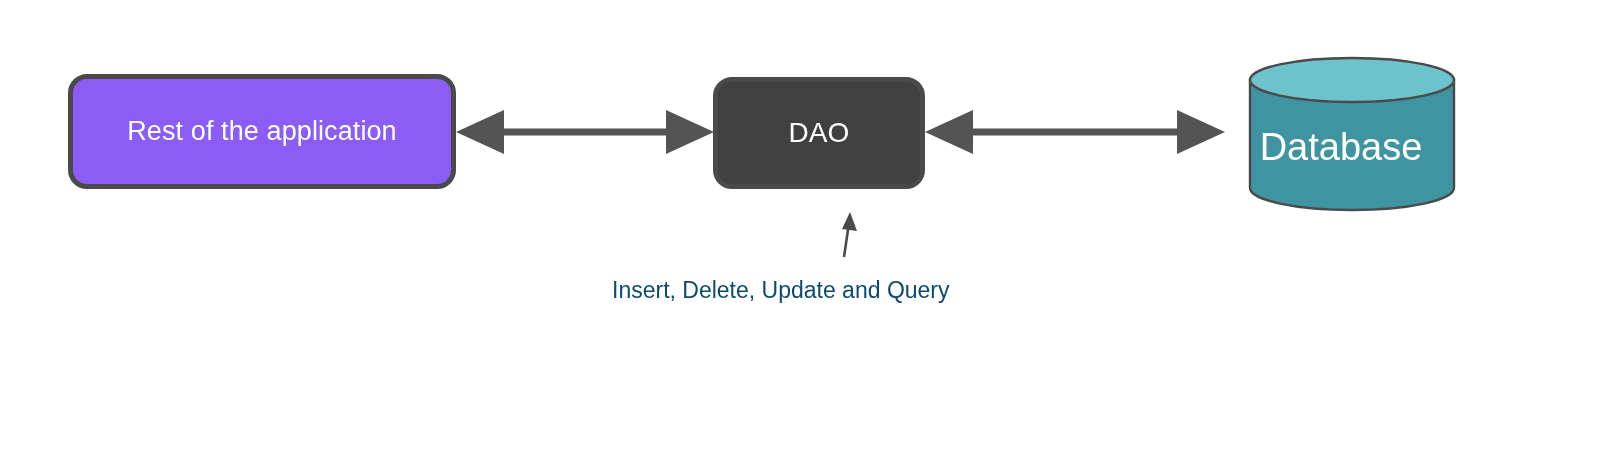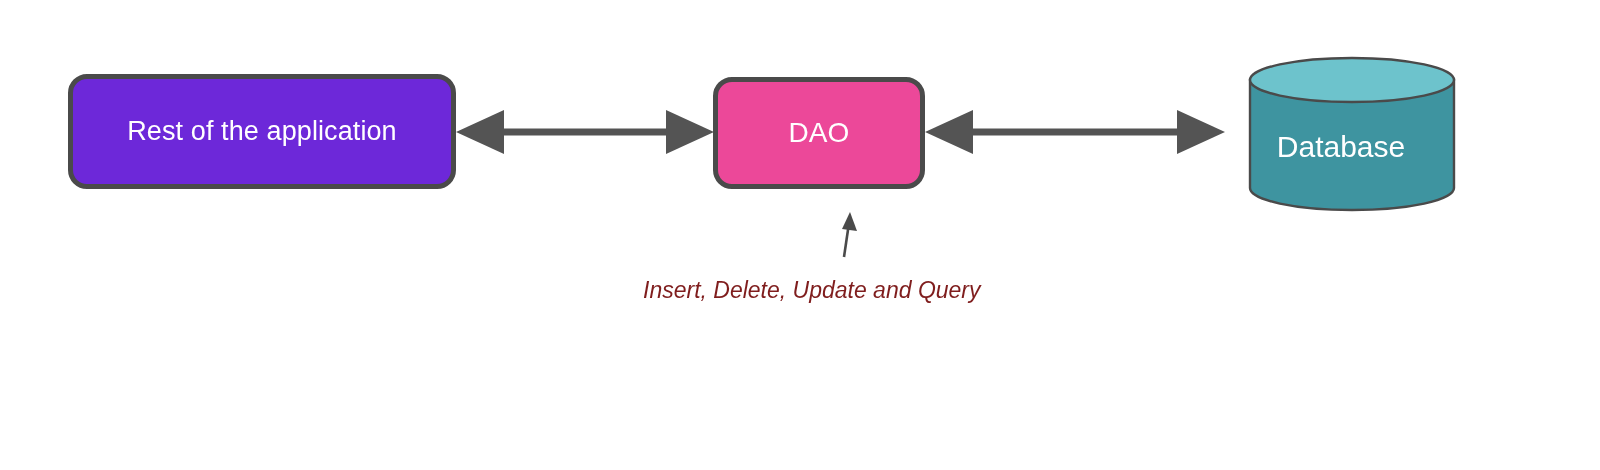--- a/index.html
+++ b/index.html
@@ -33,34 +33,34 @@
     white-space: nowrap;
     letter-spacing: 0.1px;
     line-height: 1;
   }
 
   #box-rest-of-application {
     left: 68px;
     top: 74px;
     width: 388px;
     height: 115px;
-    background: #6d28d9;
+    background: #8b5cf6;
     border-color: #4a4a4a;
     border-width: 5px;
   }
   #box-rest-of-application .node-label {
     font-size: 27px;
   }
 
   #box-dao {
     left: 713px;
     top: 77px;
     width: 212px;
     height: 112px;
-    background: #ec4899;
+    background: #404040;
     border-color: #4a4a4a;
     border-width: 5px;
   }
   #box-dao .node-label {
     font-size: 28px;
   }
 
   
   #shape-database-cylinder {
     position: absolute;
@@ -80,21 +80,21 @@
     left: 0;
     top: 0;
     width: 238px;
     height: 152px;
     display: flex;
     align-items: center;
     justify-content: center;
     padding-top: 22px;
     box-sizing: border-box;
     color: #ffffff;
-    font-size: 30px;
+    font-size: 38px;
     white-space: nowrap;
     line-height: 1;
     pointer-events: none;
   }
 
   
   .connector {
     position: absolute;
   }
   .connector svg {
@@ -116,28 +116,27 @@
   #connector-annotation-dao {
     left: 828px;
     top: 205px;
     width: 42px;
     height: 58px;
   }
 
   
   #annotation-text {
     position: absolute;
-    left: 643px;
+    left: 612px;
     top: 268px;
     width: 440px;
-    color: #7f1d1d;
+    color: #0c4a6e;
     font-size: 23px;
     line-height: 45px;
     white-space: nowrap;
-    font-style: italic;
   }
   #annotation-text div {
     white-space: nowrap;
   }
 </style>
 </head>
 <body>
 
 <div id="canvas">
 

